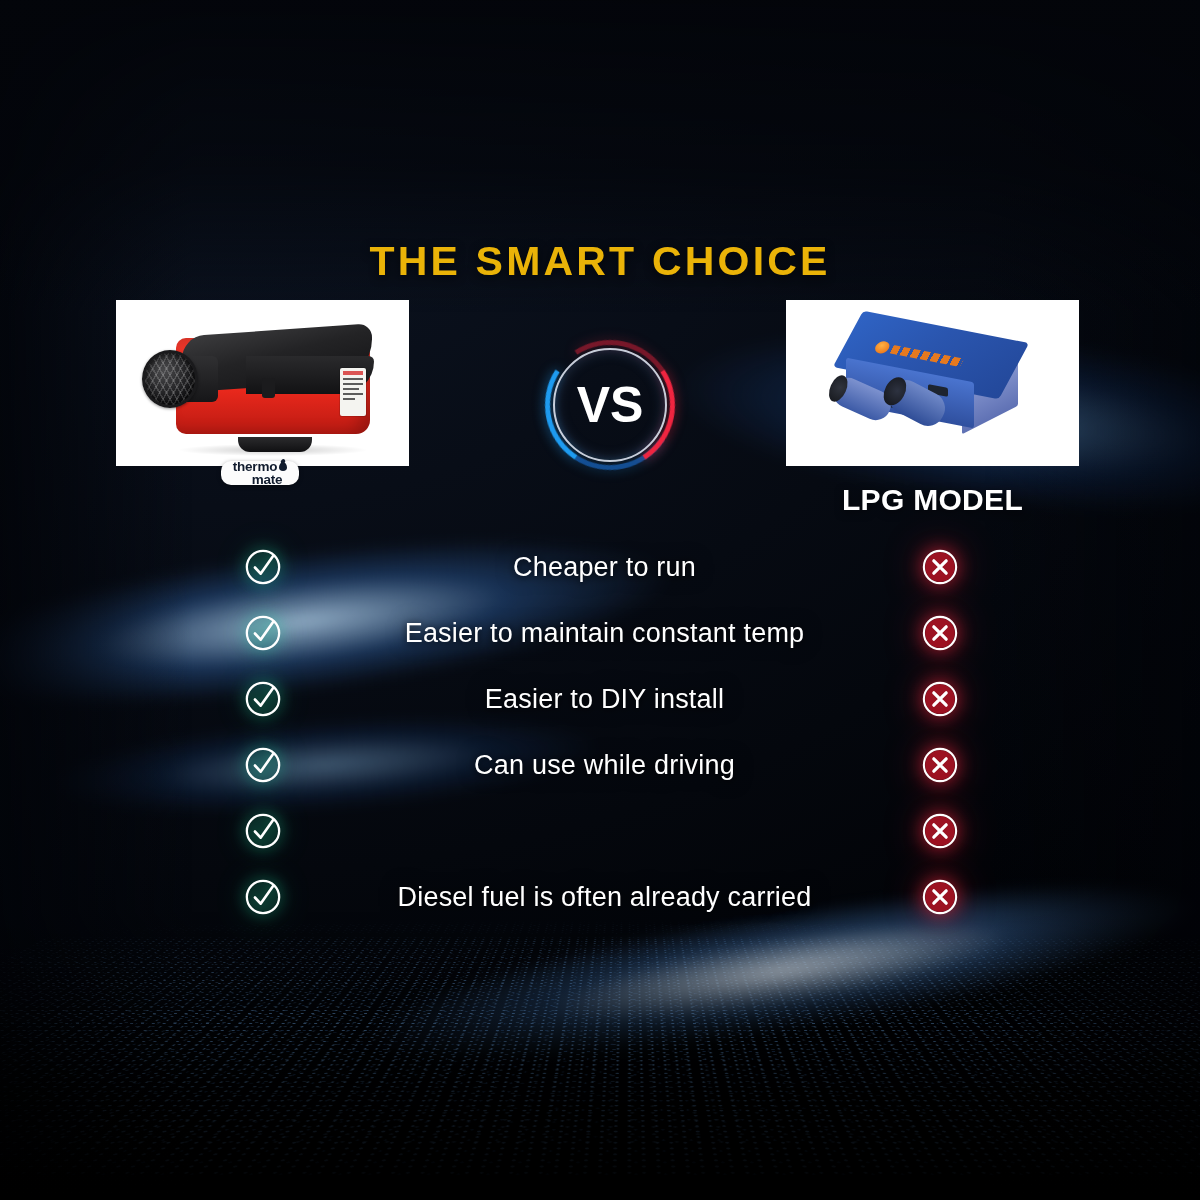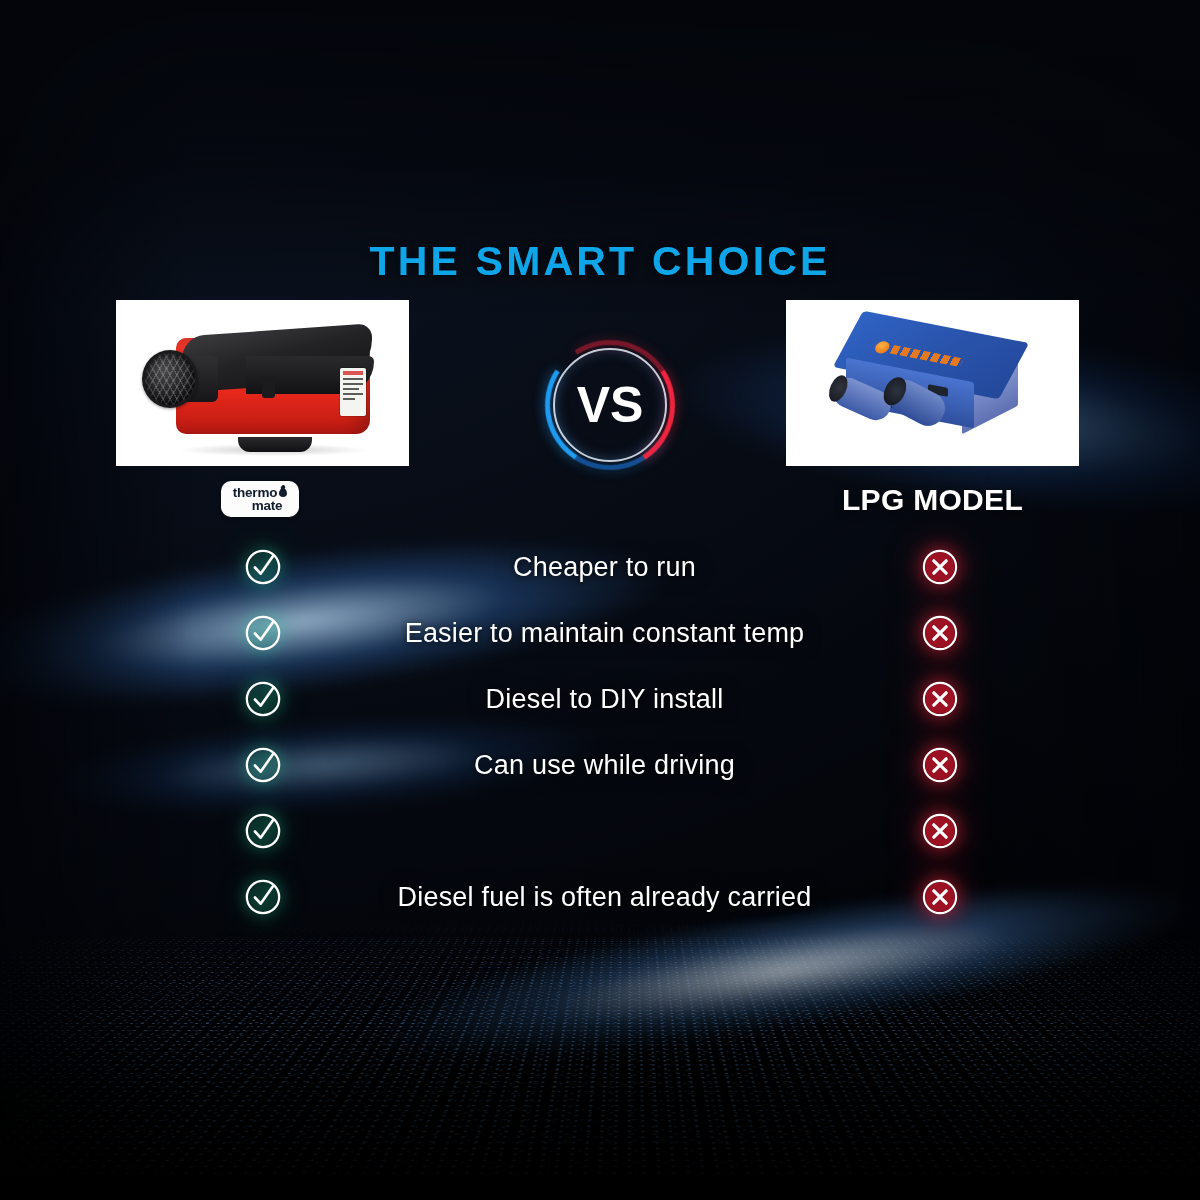--- a/index.html
+++ b/index.html
@@ -103,21 +103,21 @@
   }
 
   
   .content { position: absolute; inset: 0; }
 
   .title {
     position: absolute;
     top: 238px;
     left: 0; right: 0;
     text-align: center;
-    color: #0ea5e9;
+    color: #eab308;
     font-size: 41px;
     font-weight: 700;
     letter-spacing: 3.2px;
     text-shadow: 0 2px 10px rgba(0,0,0,.6);
   }
 
   
   .panel {
     position: absolute;
     background: #ffffff;
@@ -303,22 +303,22 @@
   .vs-text {
     position: absolute; inset: 0;
     display: flex; align-items: center; justify-content: center;
     color: #fff; font-size: 50px; font-weight: 700; letter-spacing: 0px;
     line-height: 1;
   }
 
   
   .brand-logo {
     position: absolute;
-    left: 221px; top: 481px;
-    width: 78px; height: 36px;
+    left: 221px; top: 461px;
+    width: 78px; height: 24px;
     background: #fcfcfc;
     border-radius: 10px;
     display: flex; flex-direction: column; align-items: center; justify-content: center;
     box-shadow: 0 1px 4px rgba(0,0,0,.35);
   }
   .brand-logo .ln {
     color: #111c2e;
     font-size: 13.5px;
     font-weight: 700;
     line-height: 13px;
@@ -493,21 +493,21 @@
         </span>
       </div>
 
       <div class="row">
         <span class="icon-check">
           <svg viewBox="0 0 40 40">
             <circle cx="20" cy="20" r="17" fill="none" stroke="#ffffff" stroke-width="2.4"></circle>
             <path d="M11.5 20.5 L17.5 27 L31 8" fill="none" stroke="#ffffff" stroke-width="2.8" stroke-linecap="round" stroke-linejoin="round"></path>
           </svg>
         </span>
-        <span class="feat">Diesel to DIY install</span>
+        <span class="feat">Easier to DIY install</span>
         <span class="icon-x">
           <svg viewBox="0 0 40 40">
             <circle cx="20" cy="20" r="15.5" fill="#9c1222"></circle>
             <circle cx="20" cy="20" r="17" fill="none" stroke="#ffffff" stroke-width="2.2"></circle>
             <path d="M13.5 13.5 L26.5 26.5 M26.5 13.5 L13.5 26.5" stroke="#ffffff" stroke-width="3.4" stroke-linecap="round"></path>
           </svg>
         </span>
       </div>
 
       <div class="row">

